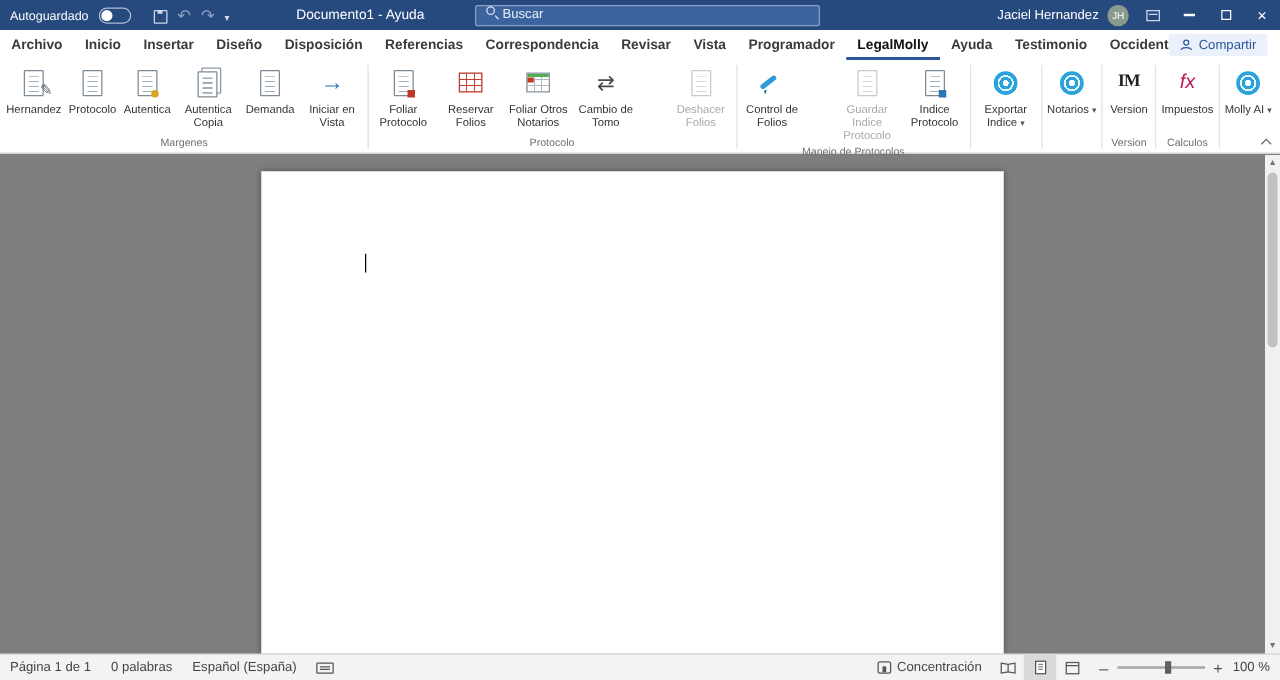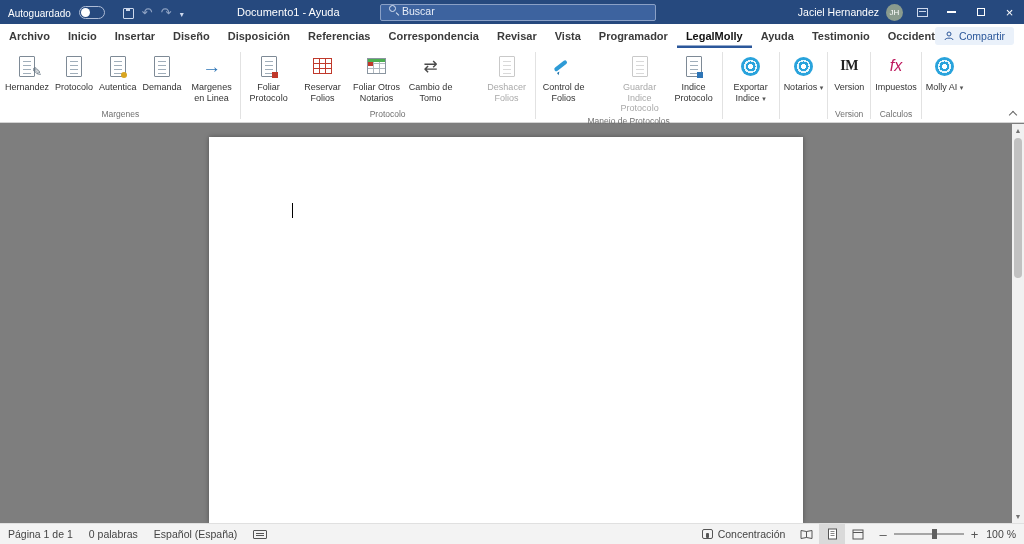--- a/index.html
+++ b/index.html
@@ -186,31 +186,39 @@
         <span class="icw">
             <span class="pg">
               <b></b>
               <span class="cr gold"></span>
             </span>
           </span>
         <span class="blabel">Autentica</span>
       </div>
       <div class="rbtn">
         <span class="icw">
+            <span class="pg copy">
+              <b></b>
+            </span>
+          </span>
+        <span class="blabel">Autentica Copia</span>
+      </div>
+      <div class="rbtn">
+        <span class="icw">
             <span class="pg">
               <b></b>
             </span>
           </span>
         <span class="blabel">Demanda</span>
       </div>
       <div class="rbtn">
         <span class="icw">
             <span class="arrow-blue">→</span>
           </span>
-        <span class="blabel">Margenes en Linea</span>
+        <span class="blabel">Iniciar en Vista</span>
       </div>
     </div>
     <div class="glabel">Margenes</div>
   </div>
   <div class="vsep"></div>
 
   <div class="rgroup">
     <div class="rbtns">
       <div class="rbtn">
         <span class="icw">

